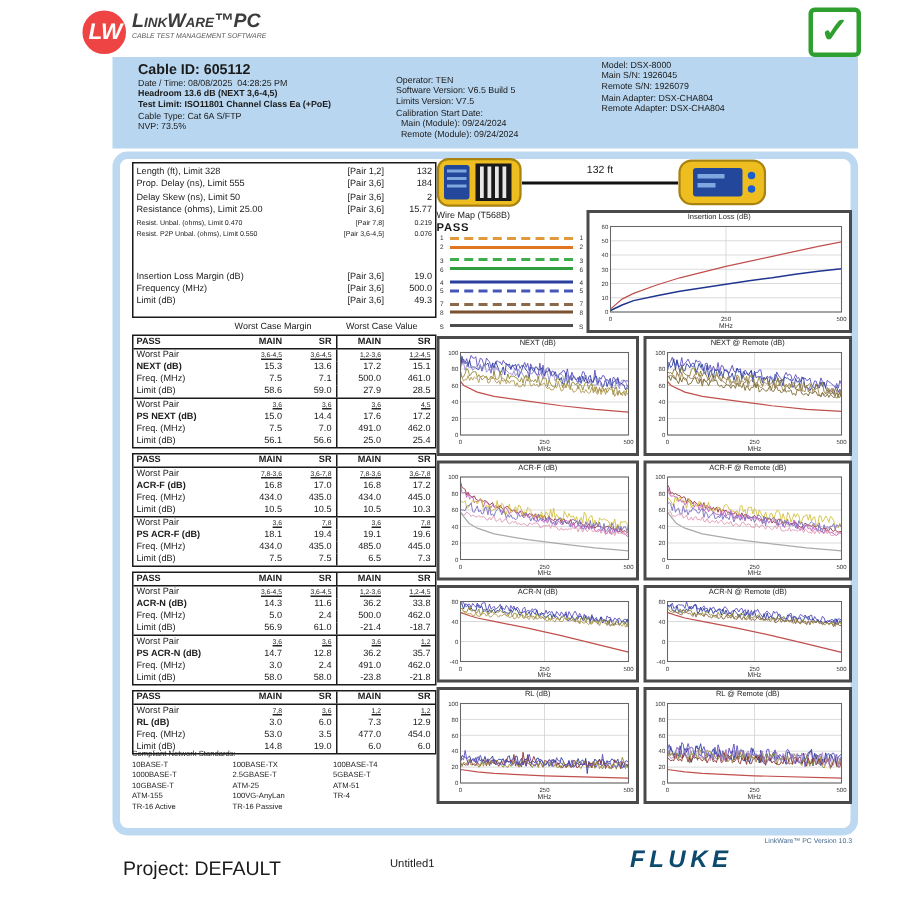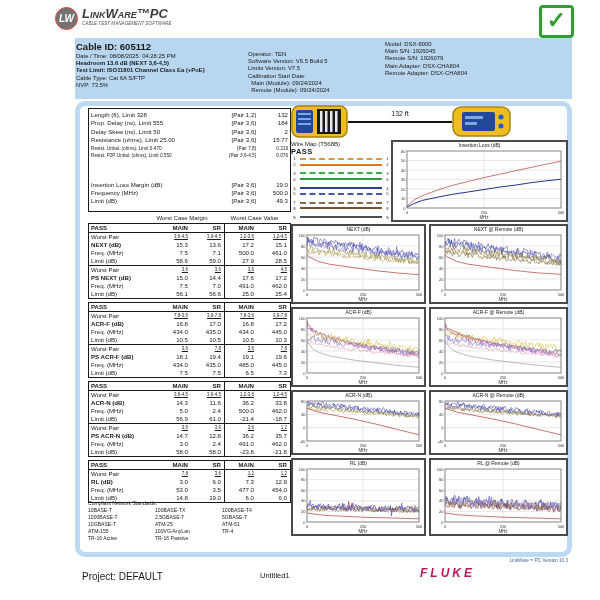--- a/index.html
+++ b/index.html
@@ -3,33 +3,33 @@
 <meta charset="utf-8">
 <style>
   html,body{margin:0;padding:0;background:#fff;}
   body{width:600px;height:600px;position:relative;overflow:hidden;
        font-family:"Liberation Sans",sans-serif;color:#1a1a1a;}
   .abs{position:absolute;}
   .b{font-weight:bold;}
 
   
   .logo{left:55px;top:7px;display:flex;gap:4px;align-items:flex-start;}
-  .logo-badge{width:21px;height:21px;border-radius:50%;background:#737373;
-    border:1px solid #ef4444;color:#fff;font-style:italic;font-weight:bold;
-    font-size:10px;line-height:21px;text-align:center;}
+  .logo-badge{width:21px;height:21px;border-radius:50%;background:#ef4444;
+    border:4px solid #ef4444;color:#fff;font-style:italic;font-weight:bold;
+    font-size:15px;line-height:21px;text-align:center;}
   .logo-title{font-size:13px;font-weight:bold;font-style:italic;
     font-variant:small-caps;color:#3c3c3c;line-height:13px;}
   .logo-sub{font-size:4.6px;font-style:italic;color:#555;margin-top:1px;}
   .check-box{left:539px;top:5px;width:29px;height:27px;border:3px solid #2fa02f;
     border-radius:4px;background:#fff;text-align:center;}
   .check-box span{font-size:23px;line-height:25px;color:#2fa02f;font-weight:bold;}
 
   
   .band{left:75px;top:38px;width:497px;height:61px;background:#b8d6ef;
-    display:flex;padding:3px 1px;box-sizing:border-box;}
+    display:flex;padding:3px 17px;box-sizing:border-box;}
   .band-c1{width:172px;}
   .band-c2{width:137px;padding-top:10px;}
   .band-c3{flex:1;}
   .cable-id{font-size:9.5px;font-weight:bold;margin-bottom:1px;}
   .test-summary{font-size:9.5px;font-weight:bold;text-align:right;margin-bottom:1px;}
   .band-line{font-size:5.9px;line-height:7.2px;white-space:pre;}
 
   
   .frame{left:75px;top:101px;width:497px;height:456px;border:5px solid #bdd9f2;
     border-radius:10px;box-sizing:border-box;}
@@ -86,24 +86,24 @@
   .c2{left:429px;top:224px;width:139px;height:80px;}
   .c3{left:291px;top:307px;width:135px;height:80px;}
   .c4{left:429px;top:307px;width:139px;height:80px;}
   .c5{left:291px;top:390px;width:135px;height:65px;}
   .c6{left:429px;top:390px;width:139px;height:65px;}
   .c7{left:291px;top:458px;width:135px;height:78px;}
   .c8{left:429px;top:458px;width:139px;height:78px;}
 
   
   .version{left:75px;top:558px;width:493px;text-align:right;font-size:4.6px;color:#476a8e;}
-  .f-project{left:82px;top:571px;font-size:10px;}
+  .f-project{left:82px;top:571px;font-size:13px;}
   .f-file{left:248px;top:571px;font-size:7.5px;padding-left:12px;}
   .fluke{left:420px;top:566px;width:150px;}
-  .fluke1{font-size:12px;font-weight:bold;font-style:italic;letter-spacing:3px;color:#be185d;line-height:15px;}
+  .fluke1{font-size:16px;font-weight:bold;font-style:italic;letter-spacing:3px;color:#0c4a6e;line-height:15px;}
   .fluke2{font-size:10.5px;font-style:italic;color:#27609f;text-align:right;margin-top:-2px;padding-right:34px;line-height:10px;}
 </style>
 </head>
 <body>
 
 <div class="abs logo">
   <div class="logo-badge">LW</div>
   <div>
     <div class="logo-title">LinkWare™PC</div>
     <div class="logo-sub">CABLE TEST MANAGEMENT SOFTWARE</div>

